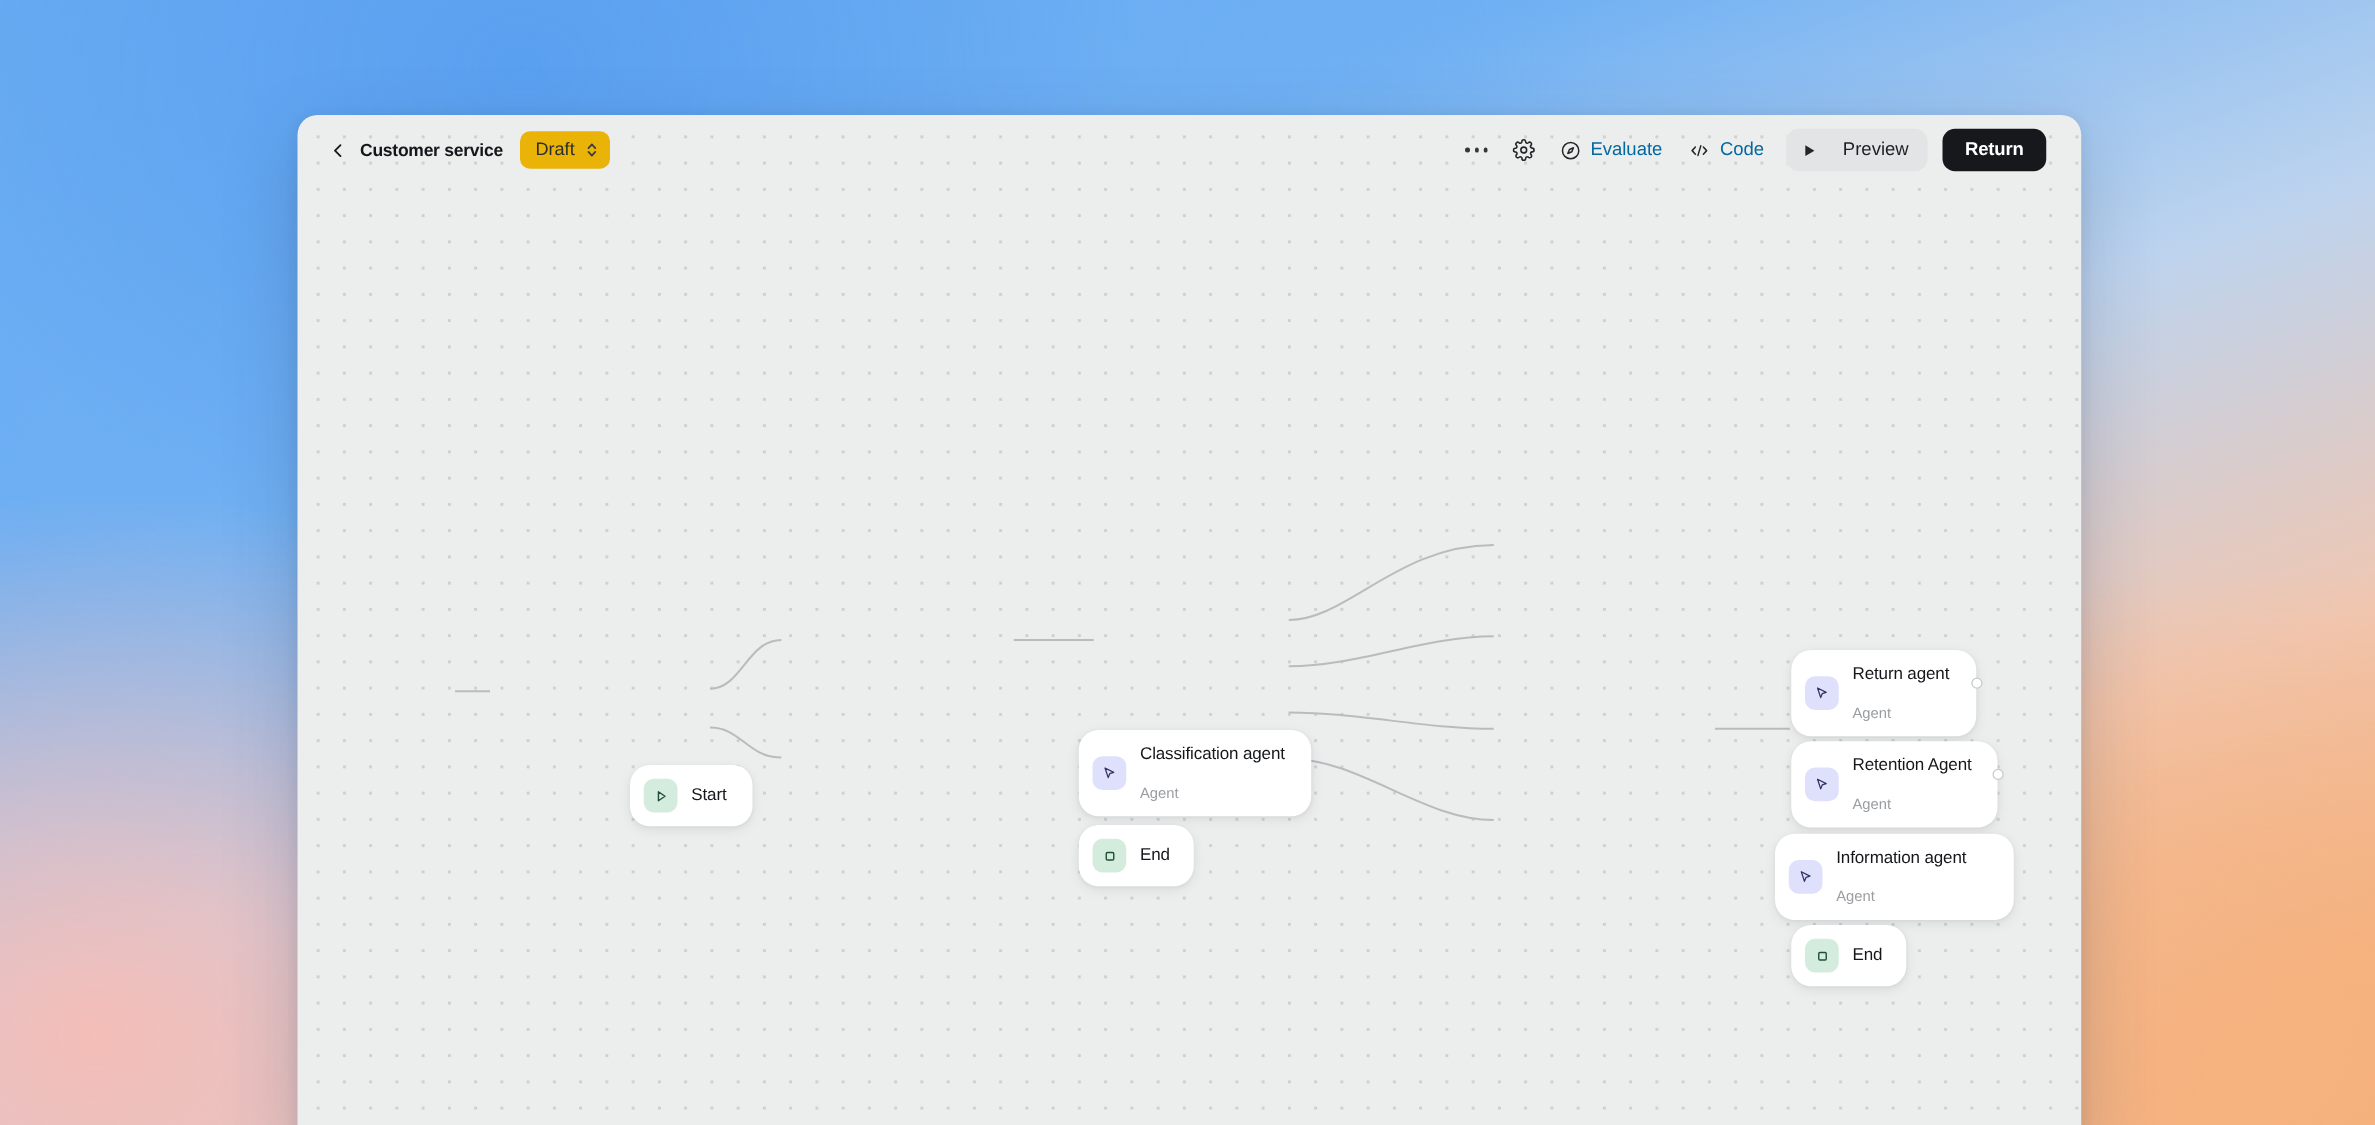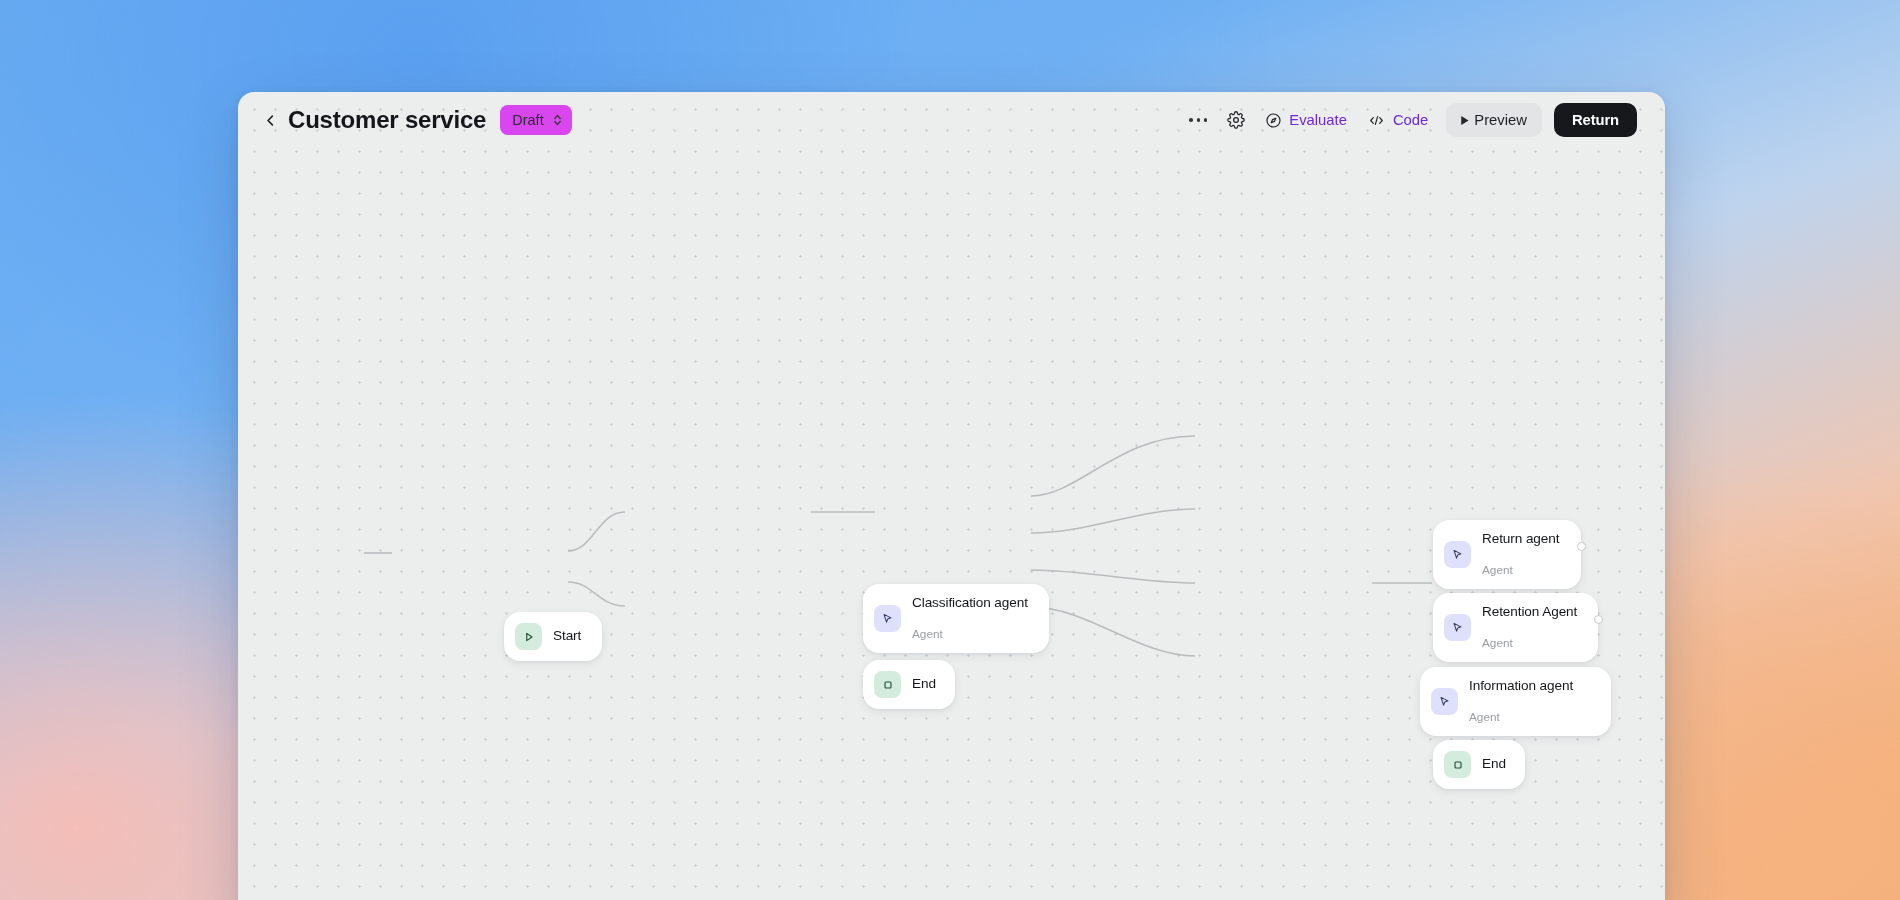--- a/index.html
+++ b/index.html
@@ -34,40 +34,40 @@
   
   .header {
     position:absolute; left:0; top:0; right:0; height:56px;
     display:flex; align-items:center; padding:0 28px 0 20px; z-index:40;
   }
   .back-btn {
     width:24px; height:24px; display:flex; align-items:center; justify-content:center;
     cursor:pointer; color:#1a1a1a; flex:none;
   }
   .title {
-    font-size:24px; font-weight:700; color:#14161a; letter-spacing:-0.2px;
+    font-size:14px; font-weight:700; color:#14161a; letter-spacing:-0.2px;
     margin-left:6px; white-space:nowrap;
   }
   .draft-pill {
     margin-left:14px; height:30px; padding:0 9px 0 12px;
-    background:#d946ef; border-radius:8px;
+    background:#eab308; border-radius:8px;
     display:flex; align-items:center; gap:8px; cursor:pointer;
   }
   .draft-pill span { font-size:14.5px; color:#2b2d30; font-weight:400; }
   .hdr-spacer { flex:1; }
   .hdr-right { display:flex; align-items:center; gap:4px; }
   .icon-btn {
     height:34px; min-width:34px; padding:0 8px; border-radius:9px;
     display:flex; align-items:center; justify-content:center; gap:7px;
     cursor:pointer; color:#24262a; background:transparent;
   }
-  .icon-btn .lbl { font-size:14.8px; color:#6d28d9; white-space:nowrap; }
+  .icon-btn .lbl { font-size:14.8px; color:#0369a1; white-space:nowrap; }
   .ghost-btn {
     height:34px; padding:0 15px 0 12px; border-radius:10px;
-    background:#e2e4e5; display:flex; align-items:center; gap:3px;
+    background:#e2e4e5; display:flex; align-items:center; gap:20px;
     cursor:pointer; margin-left:6px;
   }
   .ghost-btn .lbl { font-size:14.8px; color:#1d1f23; }
   .publish-btn {
     height:34px; padding:0 18px; border-radius:10px; background:#16181c;
     color:#fff; font-size:14.8px; font-weight:600; display:flex; align-items:center;
     cursor:pointer; margin-left:8px; letter-spacing:-0.1px;
   }
   .dots { display:flex; gap:3.5px; align-items:center; }
   .dots i { width:3.6px; height:3.6px; border-radius:50%; background:#34363a; display:block; }

